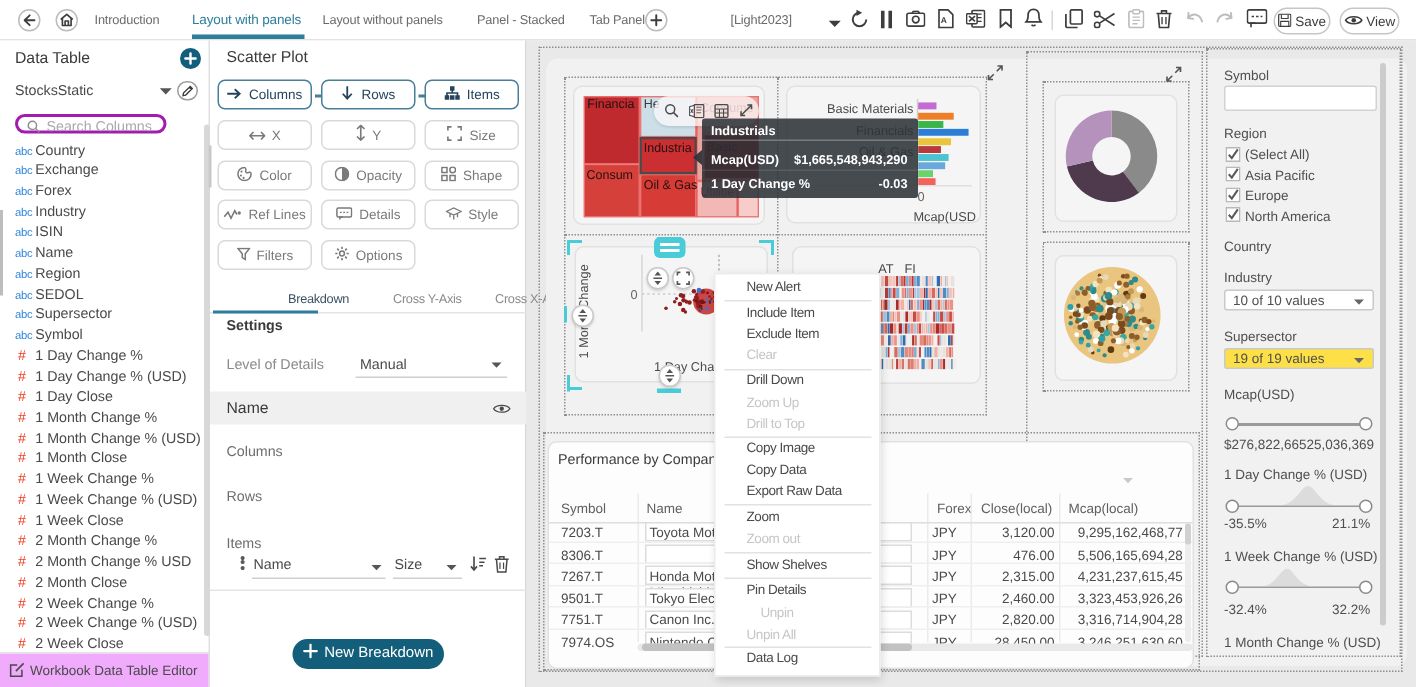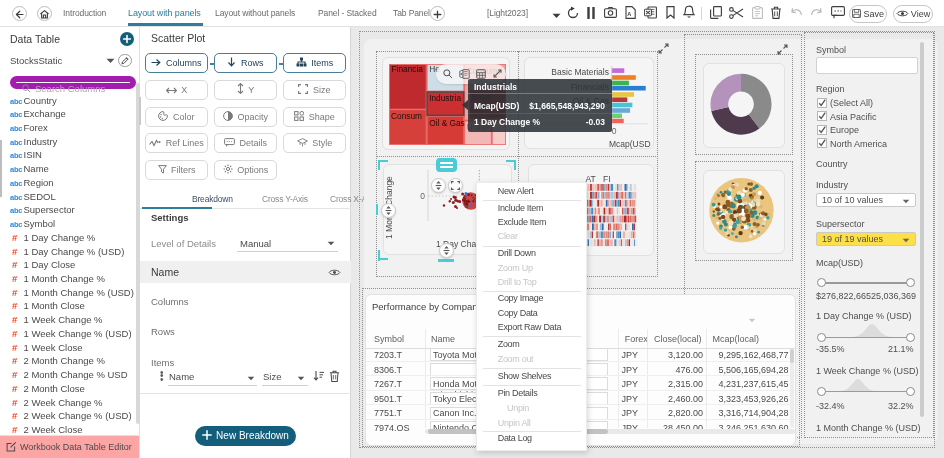--- a/index.html
+++ b/index.html
@@ -12,21 +12,21 @@
 .circ-btn { position:absolute; top:6px; width:15px; height:15px; border:1px solid #bcbcbc; border-radius:50%; color:#3d3d3d; }
 .tab { position:absolute; top:0; height:26px; line-height:26px; font-size:8.5px; color:#6a6a6a; white-space:nowrap; letter-spacing:-0.1px; }
 .tab.active { color:#2d7e9c; }
 .tab.active::after { content:""; position:absolute; left:0; right:-2px; bottom:0.5px; height:2.5px; background:#2d7e9c; }
 .ticon { position:absolute; top:5px; font-size:12px; color:#3d3d3d; }
 .pill { position:absolute; top:4.5px; height:18px; border:1px solid #c6c6c6; border-radius:9px; font-size:9px; color:#3d3d3d; line-height:16px; text-align:center; }
 
 
 #leftpanel { position:absolute; left:0; top:27px; width:140px; height:431px; background:#fff; border-right:1px solid #e0e0e0; }
 .lp-item { position:absolute; left:10px; font-size:9.5px; color:#4a4a4a; white-space:nowrap; }
-.pfx { display:inline-block; width:13.5px; font-weight:bold; }
+.pfx { display:inline-block; width:13.5px; font-weight:normal; }
 .pfx.abc { color:#2e86de; font-size:7.5px; letter-spacing:-0.2px; }
 .pfx.num { color:#ef4023; font-size:9.5px; padding-left:2px; }
 
 
 #proppanel { position:absolute; left:140px; top:27px; width:211px; height:431px; background:#fff; border-right:1px solid #d7d7d7; }
 .shelf { position:absolute; width:63px; height:20px; border:1px solid #d9d9d9; border-radius:5px; background:#fff; font-size:9px; color:#7a7a7a; text-align:center; line-height:18px; }
 .shelf.teal { border:1px solid #477f98; color:#24445c; }
 .ptab { position:absolute; font-size:8.5px; color:#8a8a8a; white-space:nowrap; letter-spacing:-0.2px;padding-left:36px; }
 .ptab.active { color:#3c5164; }
 
@@ -148,21 +148,21 @@
     <div class="abs" style="left:106px; top:31px;">
         <svg width="9" height="6" viewBox="0 0 9 6">
           <path d="M0.5 0.8 L4.5 5 L8.5 0.8 Z" fill="#555"></path>
         </svg>
       </div>
     <div class="abs" style="left:118px; top:26.5px; width:13.5px; height:13.5px; border:1px solid #9c9c9c; border-radius:50%;">
       <svg width="12" height="12" viewBox="0 0 12 12">
           <path d="M3 8.8 L3.3 7 L7.8 2.6 L9.2 4 L4.8 8.4 Z M7.2 3.2 L8.6 4.6" fill="none" stroke="#3d3d3d" stroke-width="0.9"></path>
         </svg>
     </div>
-    <div class="abs" style="left:10px; top:48.5px; width:126px; height:13px; border:6px solid #a21caf; border-radius:7px;">
+    <div class="abs" style="left:10px; top:48.5px; width:101px; height:13px; border:2px solid #a21caf; border-radius:7px;">
       <svg width="9" height="9" viewBox="0 0 11 11" style="position:absolute; left:6px; top:2px;">
           <circle cx="4.4" cy="4.4" r="3.4" fill="none" stroke="#8d8d8d" stroke-width="1.2"></circle>
           <path d="M7 7 L10 10" stroke="#8d8d8d" stroke-width="1.2"></path>
         </svg>
       <span style="position:absolute; left:19px; top:1px; font-size:9.5px; color:#a9a9a9;">Search Columns</span>
     </div>
     <div id="collist" style="position:absolute; left:0; top:0;">
         <div class="lp-item" style="top:67.5px;"><span class="pfx abc">abc</span>Country</div>
         <div class="lp-item" style="top:81.2px;"><span class="pfx abc">abc</span>Exchange</div>
         <div class="lp-item" style="top:95.0px;"><span class="pfx abc">abc</span>Forex</div>
@@ -183,21 +183,21 @@
         <div class="lp-item" style="top:300.9px;"><span class="pfx num">#</span>1 Week Change % (USD)</div>
         <div class="lp-item" style="top:314.6px;"><span class="pfx num">#</span>1 Week Close</div>
         <div class="lp-item" style="top:328.4px;"><span class="pfx num">#</span>2 Month Change %</div>
         <div class="lp-item" style="top:342.1px;"><span class="pfx num">#</span>2 Month Change % USD</div>
         <div class="lp-item" style="top:355.8px;"><span class="pfx num">#</span>2 Month Close</div>
         <div class="lp-item" style="top:369.6px;"><span class="pfx num">#</span>2 Week Change %</div>
         <div class="lp-item" style="top:383.3px;"><span class="pfx num">#</span>2 Week Change % (USD)</div>
         <div class="lp-item" style="top:397.0px;"><span class="pfx num">#</span>2 Week Close</div>
       </div>
     <div class="abs" style="left:136px; top:56px; width:4px; height:341px; background:#d8d8d8; border-radius:2px;"></div>
-    <div class="abs" style="left:0; top:408px; width:139px; height:23px; background:#fca5a5; border-top:1px solid #e2e2e2;">
+    <div class="abs" style="left:0; top:408px; width:139px; height:23px; background:#f0abfc; border-top:1px solid #e2e2e2;">
       <svg width="11" height="11" viewBox="0 0 12 12" style="position:absolute; left:6px; top:5px;">
           <path d="M9.4 6 V10.8 H1.2 V2.6 H6" fill="none" stroke="#4a4a4a" stroke-width="1.1"></path>
           <path d="M5 7 L10.6 1.4" stroke="#4a4a4a" stroke-width="1.2"></path>
         </svg>
       <span style="position:absolute; left:20px; top:5.5px; font-size:9px; color:#4a4a4a; white-space:nowrap;">Workbook Data Table Editor</span>
     </div>
   </div>
   <div id="proppanel">
     <div class="abs" style="left:11px; top:5px; font-size:10.5px; color:#3a3a3a;">Scatter Plot</div>
 

